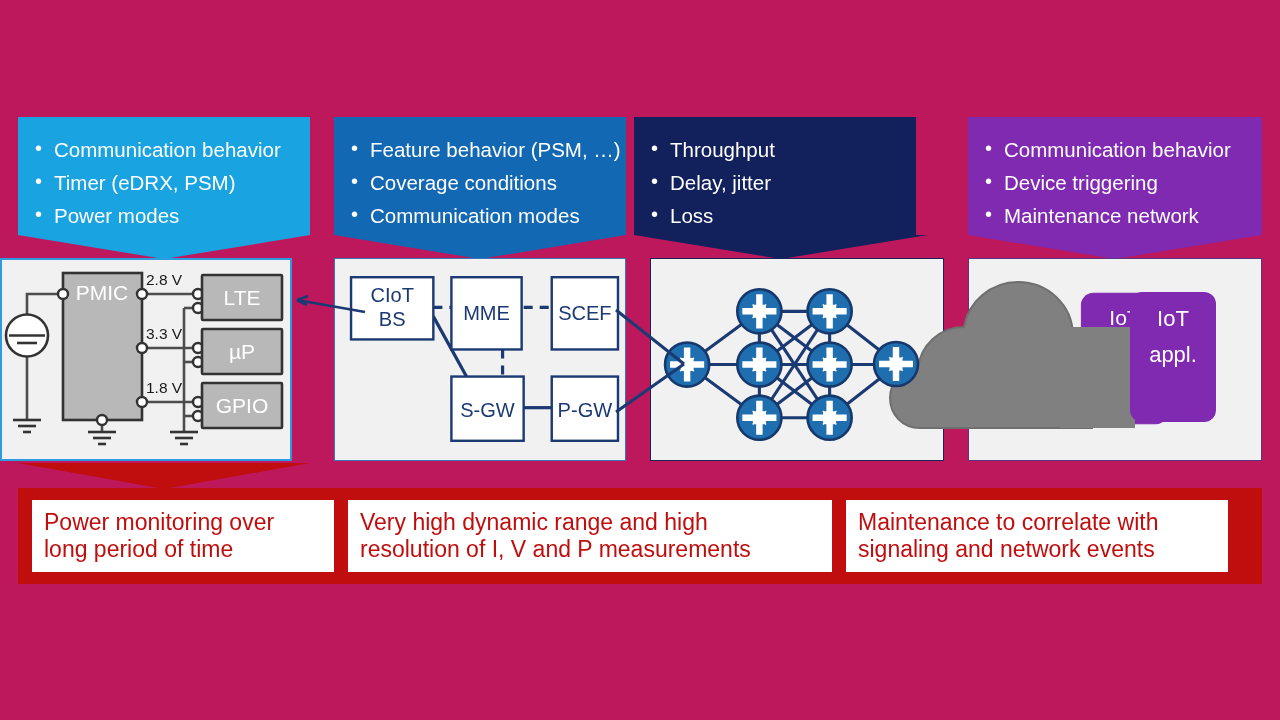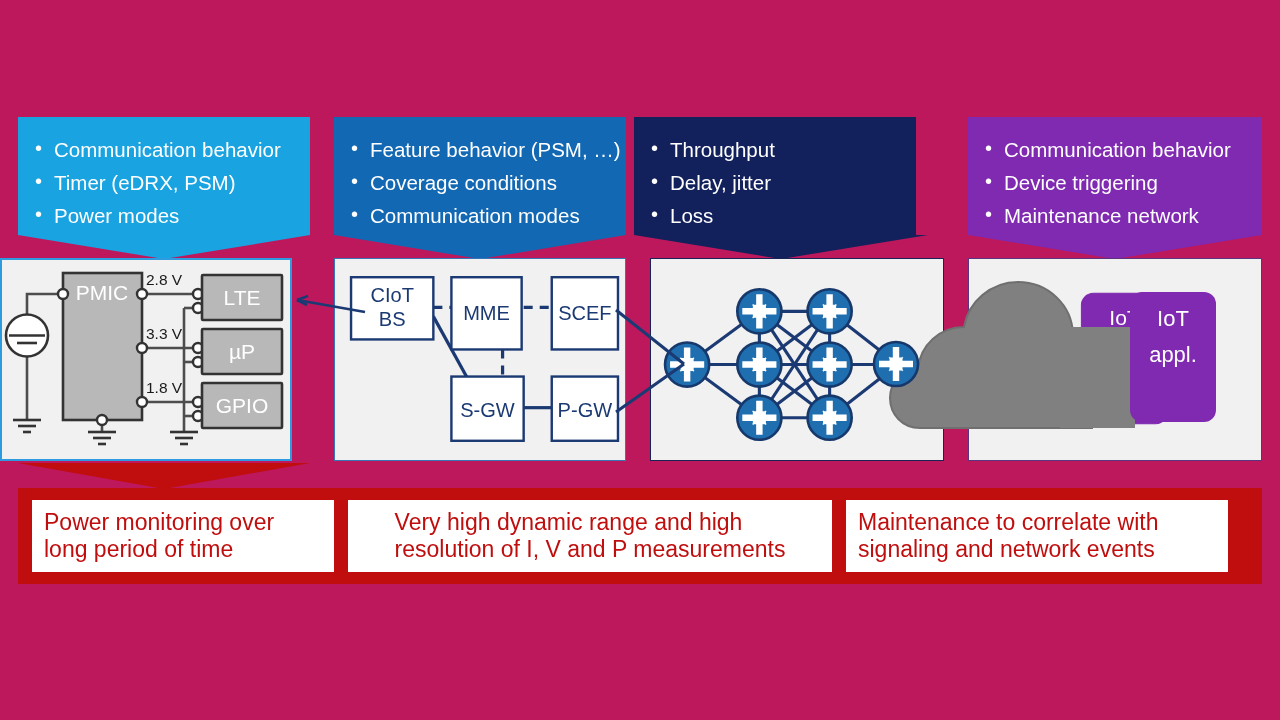--- a/index.html
+++ b/index.html
@@ -125,21 +125,21 @@
     background: #ffffff;
     height: 72px;
     display: flex;
     align-items: center;
     padding: 0 12px;
     color: #c00d0d;
     font-size: 23px;
     line-height: 27px;
   }
   #red-card-1 { width: 302px; }
-  #red-card-2 { width: 484px; justify-content: center; }
+  #red-card-2 { width: 484px; }
   #red-card-3 { width: 382px; }
 
   
   .blk-label {
     font-family: "Liberation Sans", sans-serif;
     fill: #ffffff;
     font-size: 21px;
   }
   .blk-label-dark {
     font-family: "Liberation Sans", sans-serif;

